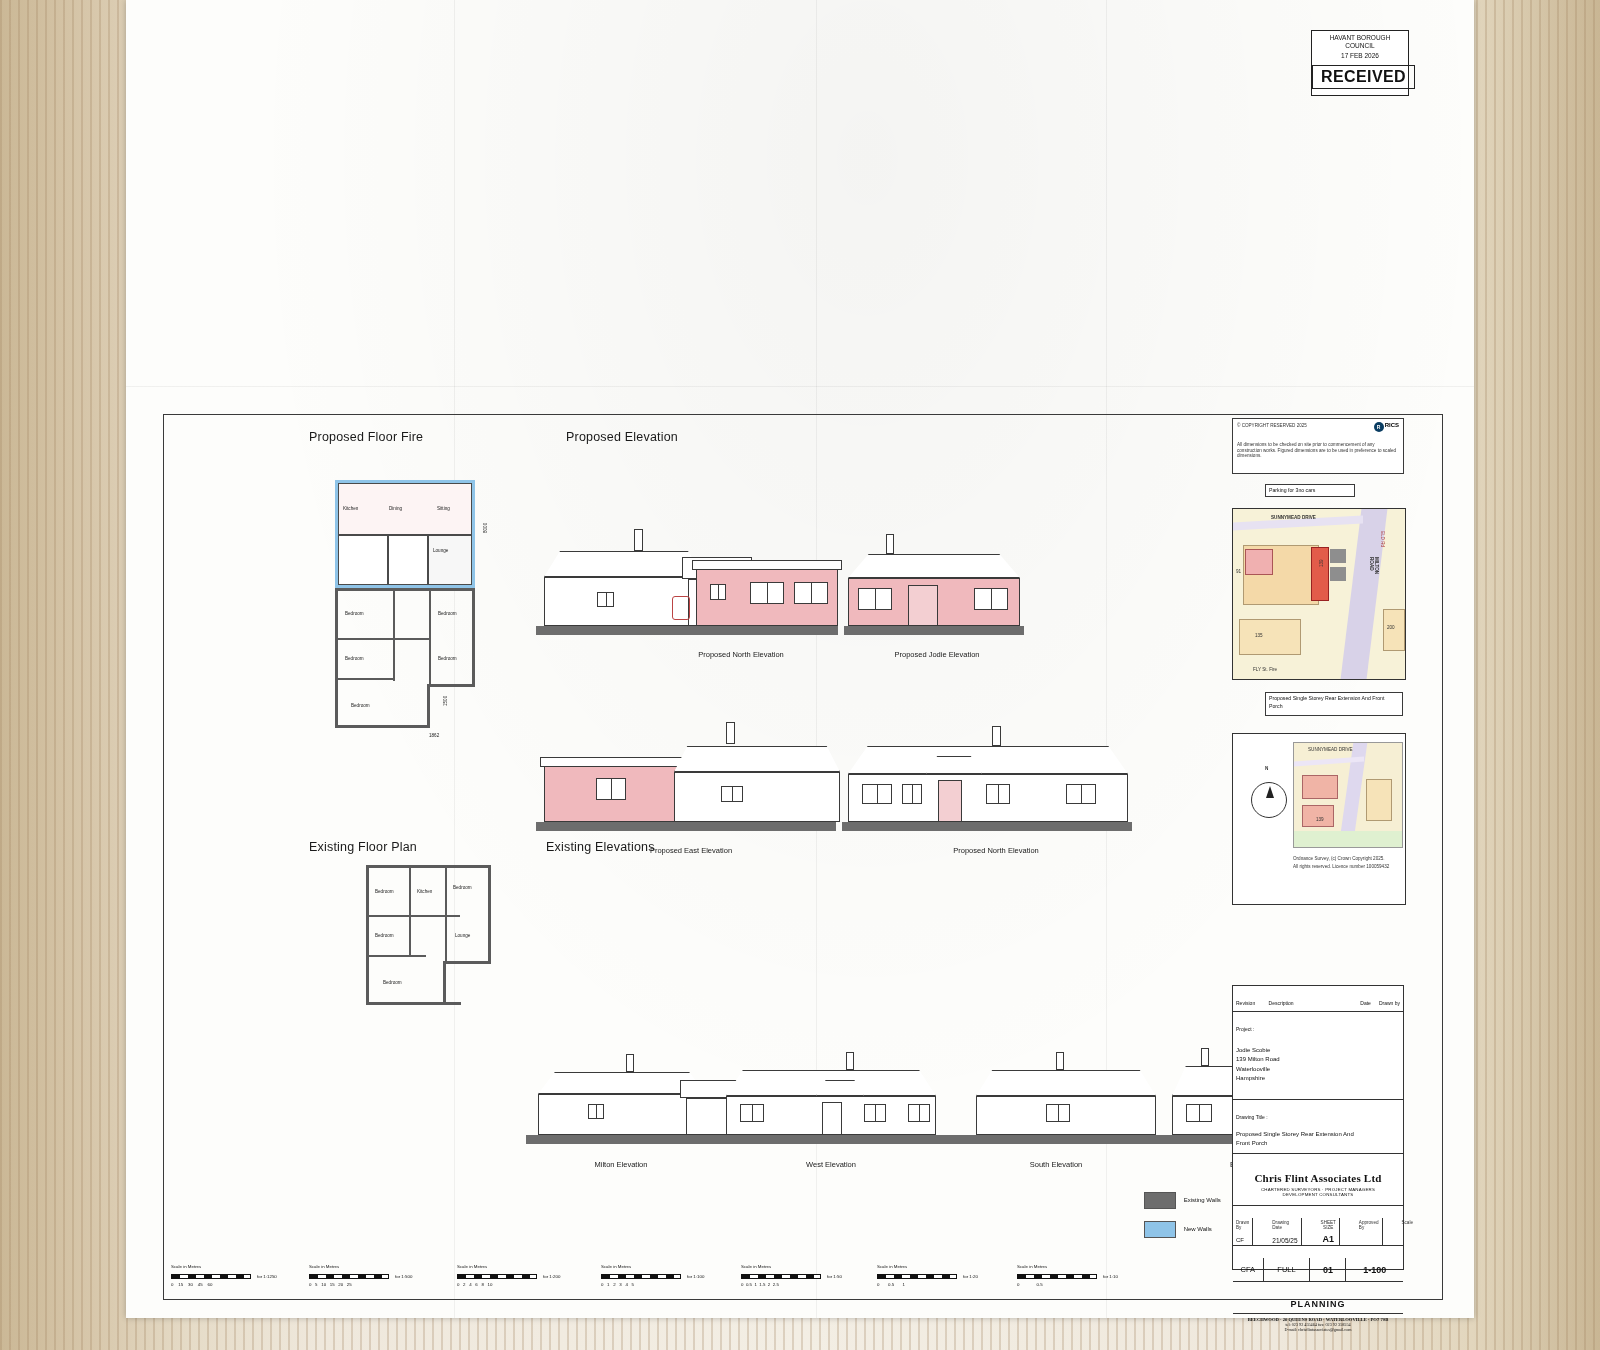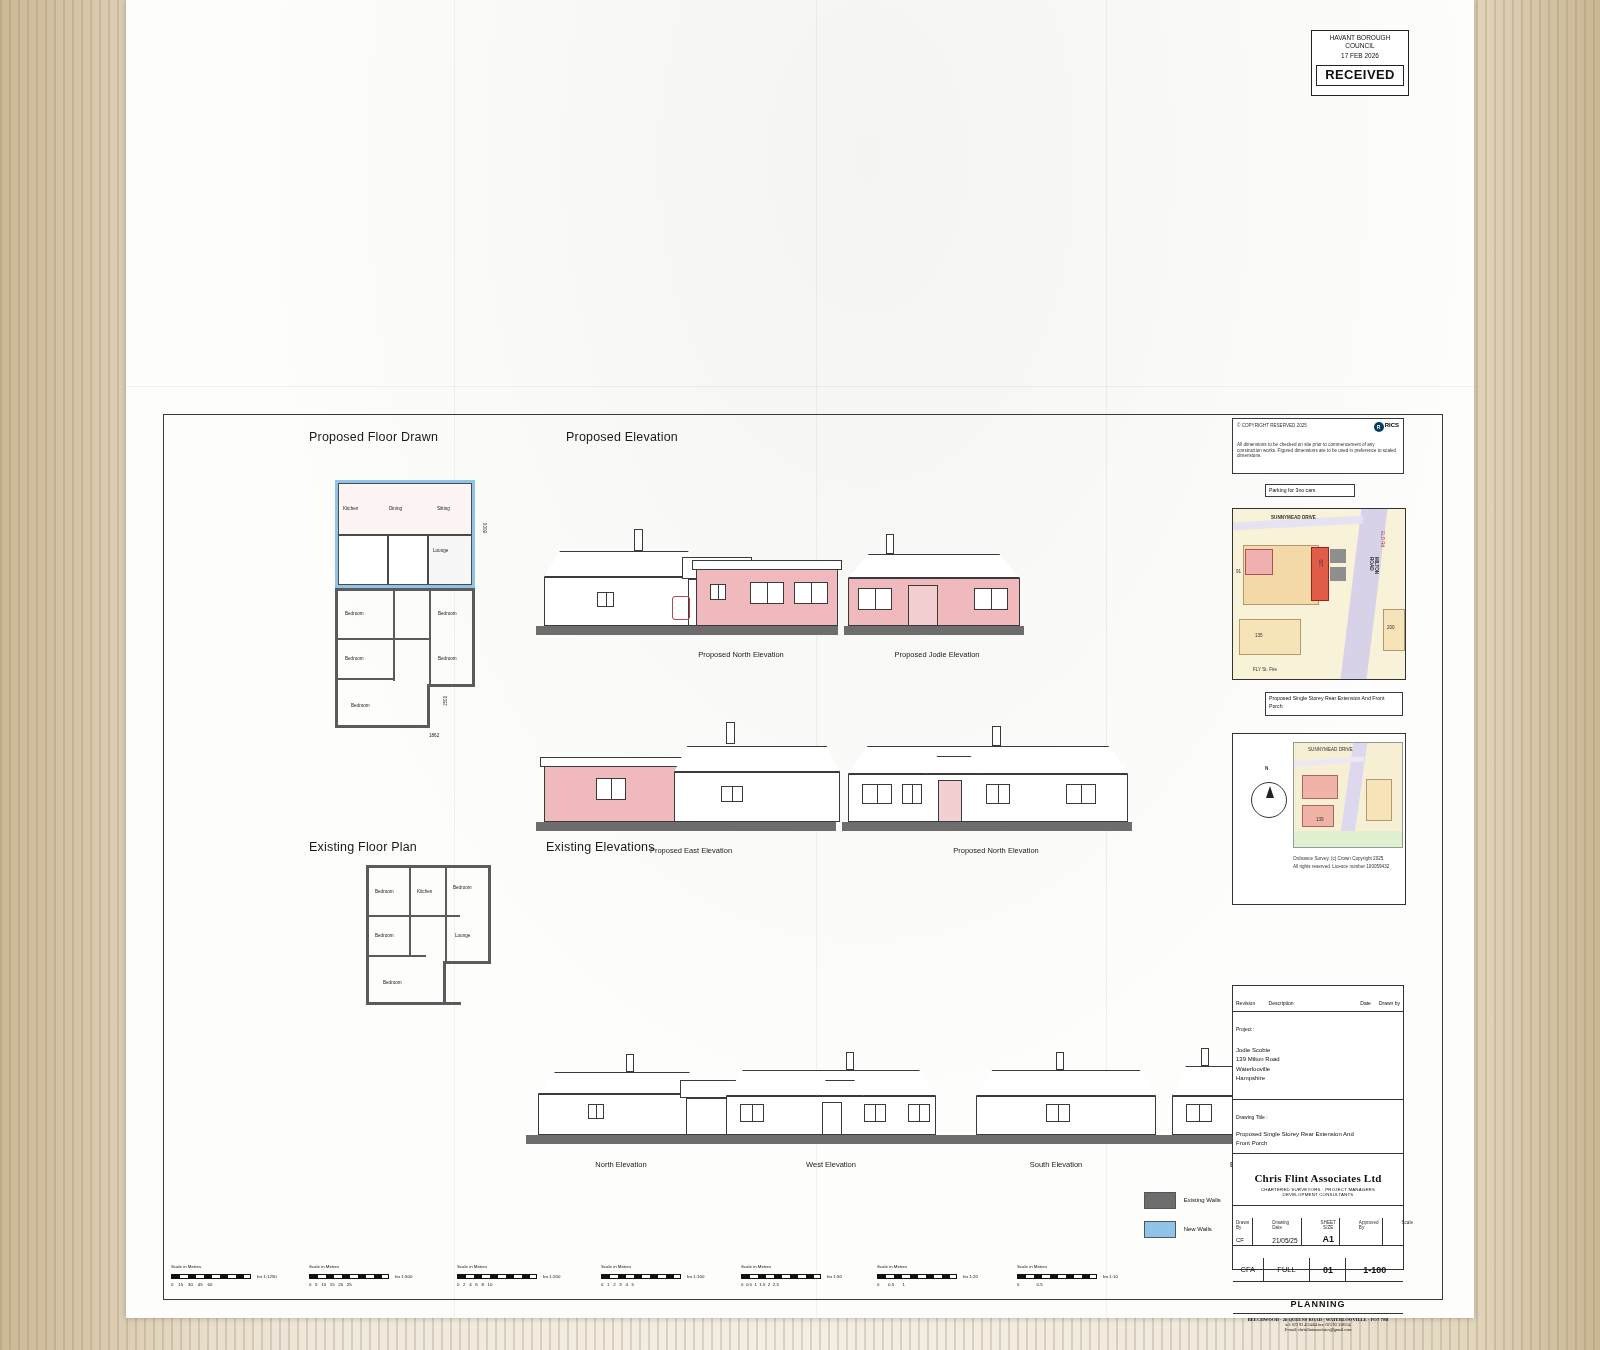--- a/index.html
+++ b/index.html
@@ -33,21 +33,21 @@
     position:absolute;left:37px;top:414px;width:1278px;height:884px;
     border:1px solid #3a3a3a;
   }
   .stamp{
     position:absolute;left:1185px;top:30px;width:98px;height:66px;
     border:1px solid #222;background:#fff;text-align:center;
     font-size:6.5px;line-height:1.25;color:#111;padding-top:3px;box-sizing:border-box;
   }
   .stamp .recv{
     display:inline-block;border:1px solid #222;padding:1px 8px;margin-top:5px;
-    font-size:13px;font-weight:bold;letter-spacing:.4px;
+    font-size:16px;font-weight:bold;letter-spacing:.4px;
   }
   .ttl{position:absolute;font-size:12.5px;color:#1a1a1a;letter-spacing:.2px;}
   .lbl{position:absolute;font-size:7.5px;color:#1a1a1a;text-align:center;}
   .micro{font-size:4.6px;color:#333;}
 
   
   .plan{position:absolute;}
   .rm{position:absolute;border:1px solid #4a4a4a;box-sizing:border-box;background:#fff;}
   .wall{position:absolute;background:#5b5b5b;}
   .nwall{position:absolute;background:#8fc4e8;}
@@ -93,21 +93,21 @@
 
   <div class="stamp">
     <div>HAVANT BOROUGH</div>
     <div>COUNCIL</div>
     <div style="margin-top:2px">17 FEB 2026</div>
     <div class="recv">RECEIVED</div>
   </div>
 
   <div class="frame"></div>
 
-  <div class="ttl" style="left:183px;top:430px">Proposed Floor Drawn</div>
+  <div class="ttl" style="left:183px;top:430px">Proposed Floor Fire</div>
   <div class="ttl" style="left:440px;top:430px">Proposed Elevation</div>
   <div class="ttl" style="left:183px;top:840px">Existing Floor Plan</div>
   <div class="ttl" style="left:420px;top:840px">Existing Elevations</div>
 
   <div class="plan" style="left:205px;top:478px;width:175px;height:250px">
 
     <div class="nwall" style="left:4px;top:2px;width:140px;height:3px"></div>
     <div class="nwall" style="left:4px;top:2px;width:3px;height:108px"></div>
     <div class="nwall" style="left:141px;top:2px;width:3px;height:108px"></div>
     <div class="nwall" style="left:4px;top:107px;width:140px;height:3px"></div>
@@ -216,21 +216,21 @@
 
   <div class="elev">
     <div class="ground" style="left:400px;top:1135px;width:855px"></div>
 
     <div class="chim" style="left:500px;top:1054px;width:8px;height:18px"></div>
     <div class="roof" style="left:412px;top:1072px;width:168px;height:22px;clip-path:polygon(10% 0,90% 0,100% 100%,0 100%)"></div>
     <div class="body" style="left:412px;top:1094px;width:168px;height:41px"></div>
     <div class="roof" style="left:554px;top:1080px;width:62px;height:18px"></div>
     <div class="body" style="left:560px;top:1098px;width:50px;height:37px"></div>
     <div class="win" style="left:462px;top:1104px;width:16px;height:15px"></div>
-    <div class="lbl" style="left:395px;top:1160px;width:200px">North Elevation</div>
+    <div class="lbl" style="left:395px;top:1160px;width:200px">Milton Elevation</div>
 
     <div class="chim" style="left:720px;top:1052px;width:8px;height:18px"></div>
     <div class="roof" style="left:600px;top:1070px;width:210px;height:26px;clip-path:polygon(8% 0,92% 0,100% 100%,0 100%)"></div>
     <div class="body" style="left:600px;top:1096px;width:210px;height:39px"></div>
     <div class="roof" style="left:690px;top:1080px;width:48px;height:16px;clip-path:polygon(20% 0,80% 0,100% 100%,0 100%)"></div>
     <div class="win" style="left:614px;top:1104px;width:24px;height:18px"></div>
     <div class="dr" style="left:696px;top:1102px;width:20px;height:33px;background:#fff"></div>
     <div class="win" style="left:738px;top:1104px;width:22px;height:18px"></div>
     <div class="win" style="left:782px;top:1104px;width:22px;height:18px"></div>
     <div class="lbl" style="left:605px;top:1160px;width:200px">West Elevation</div>

